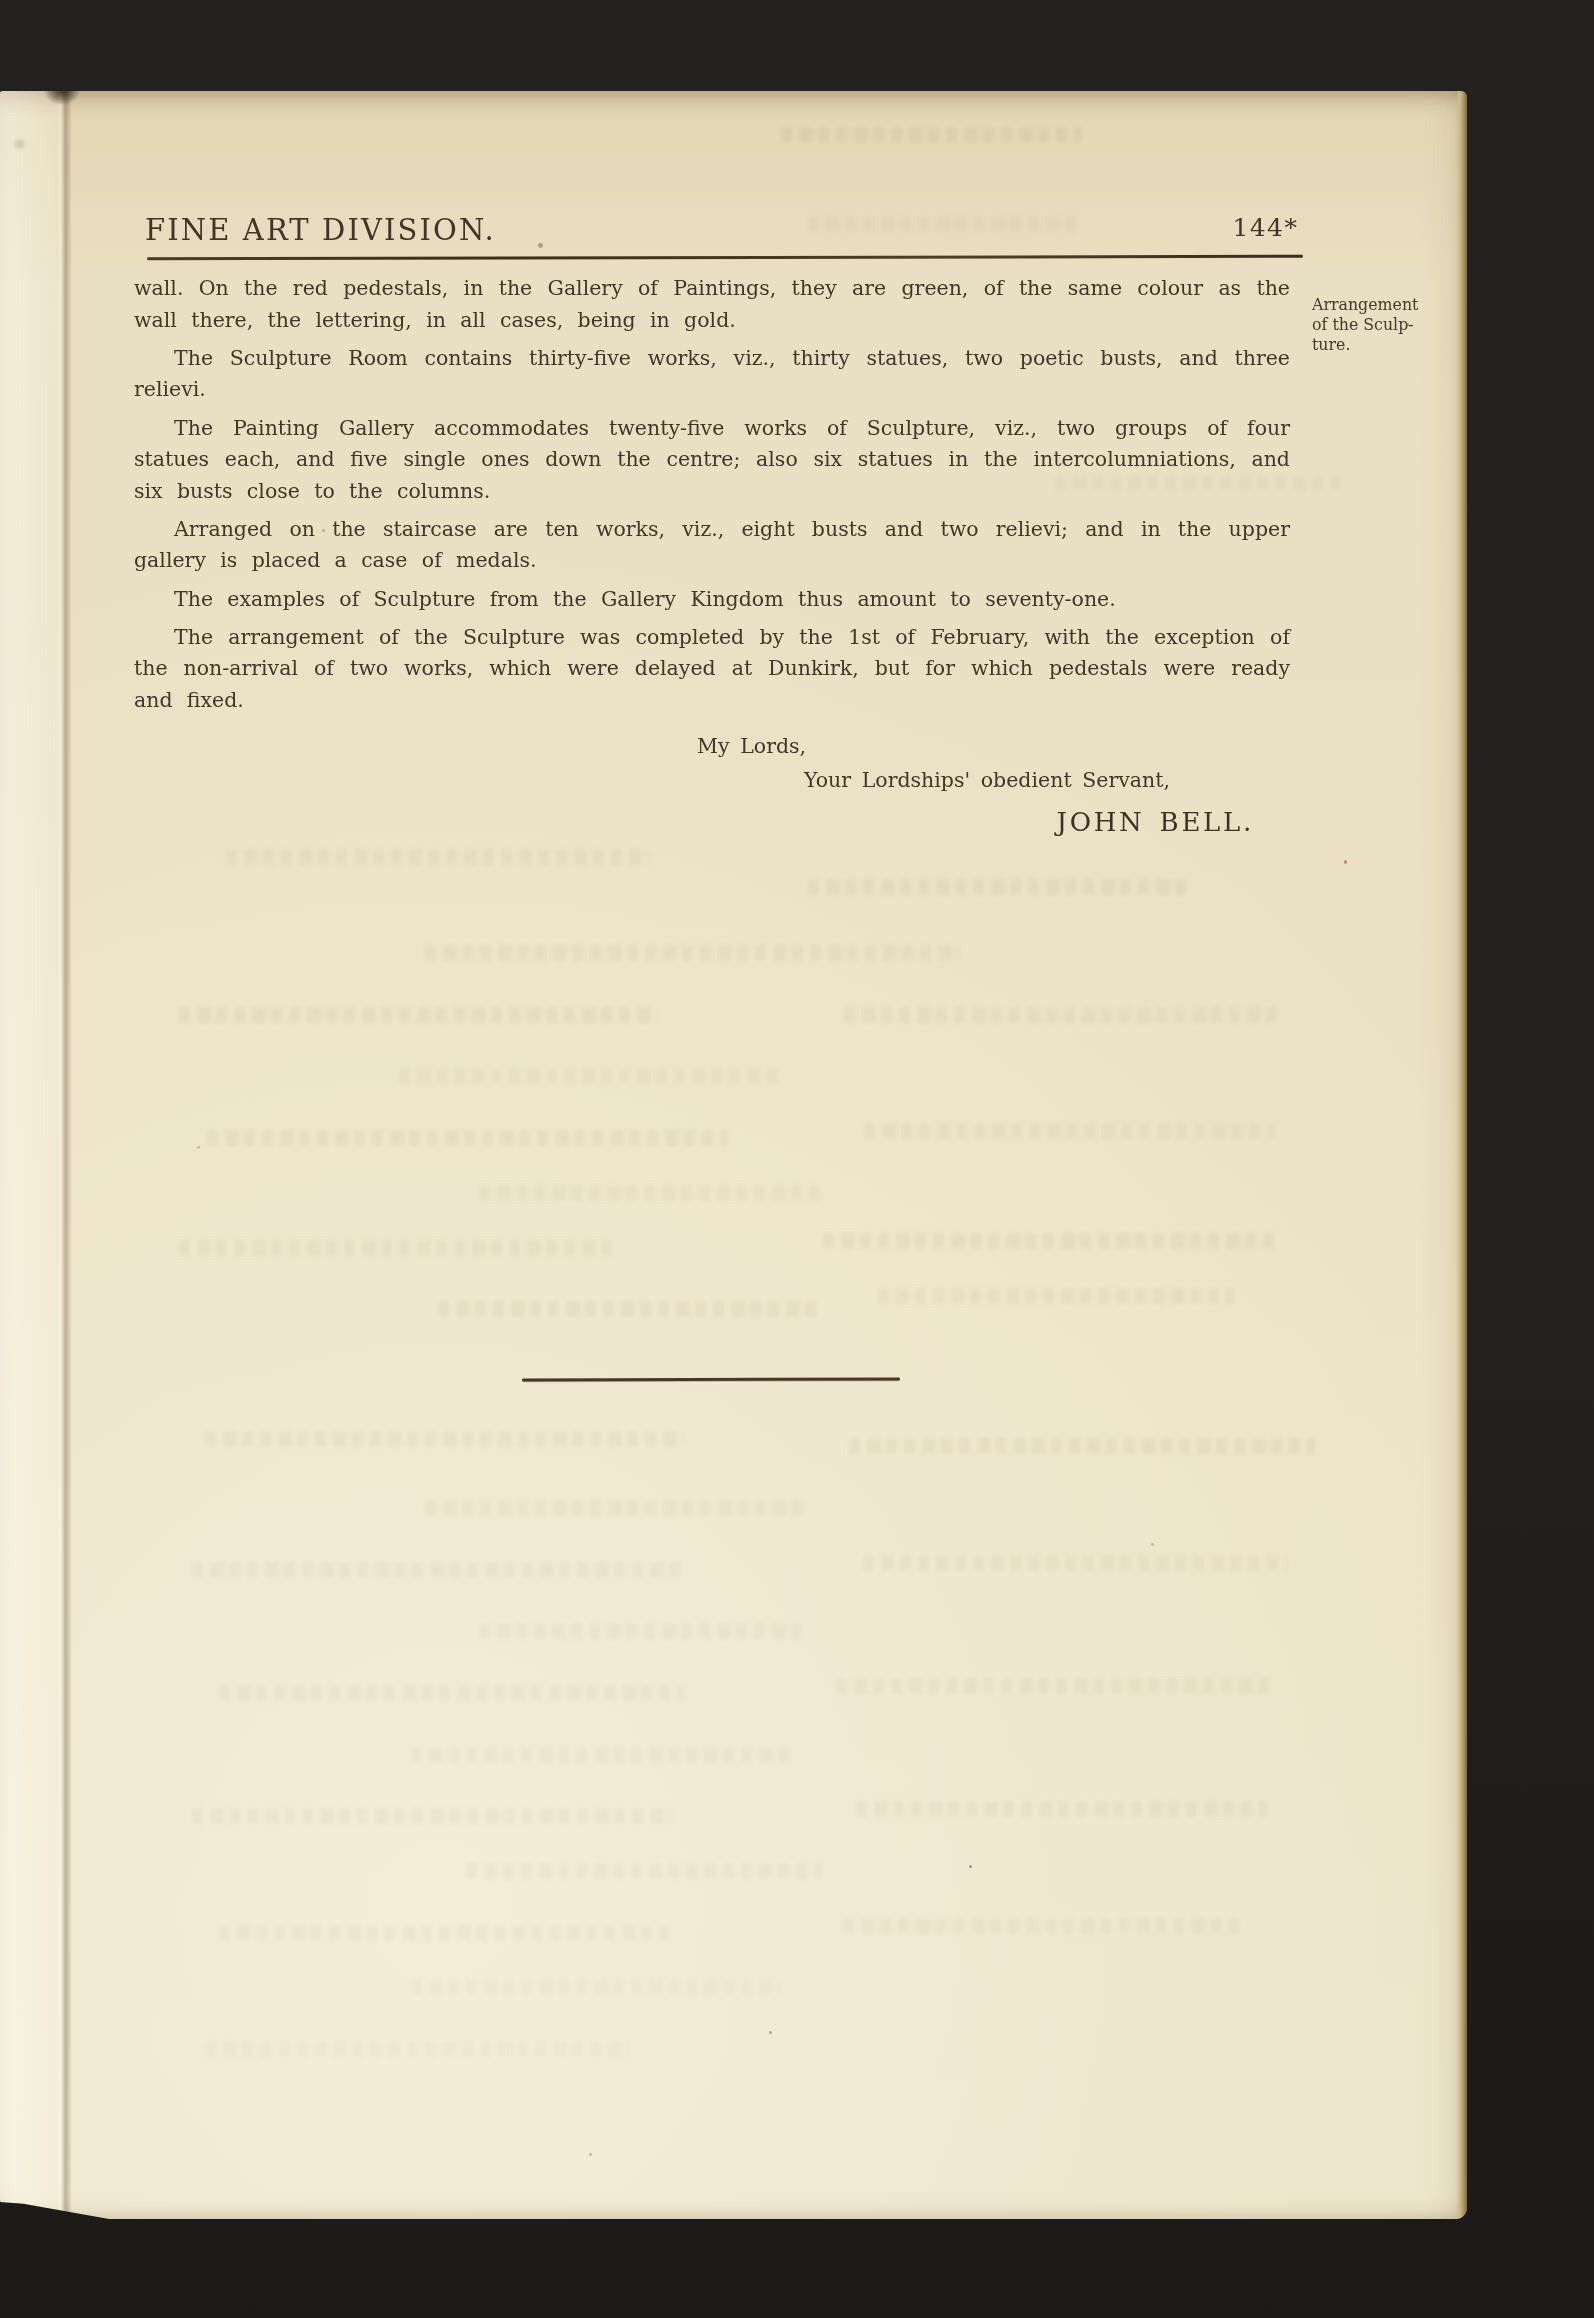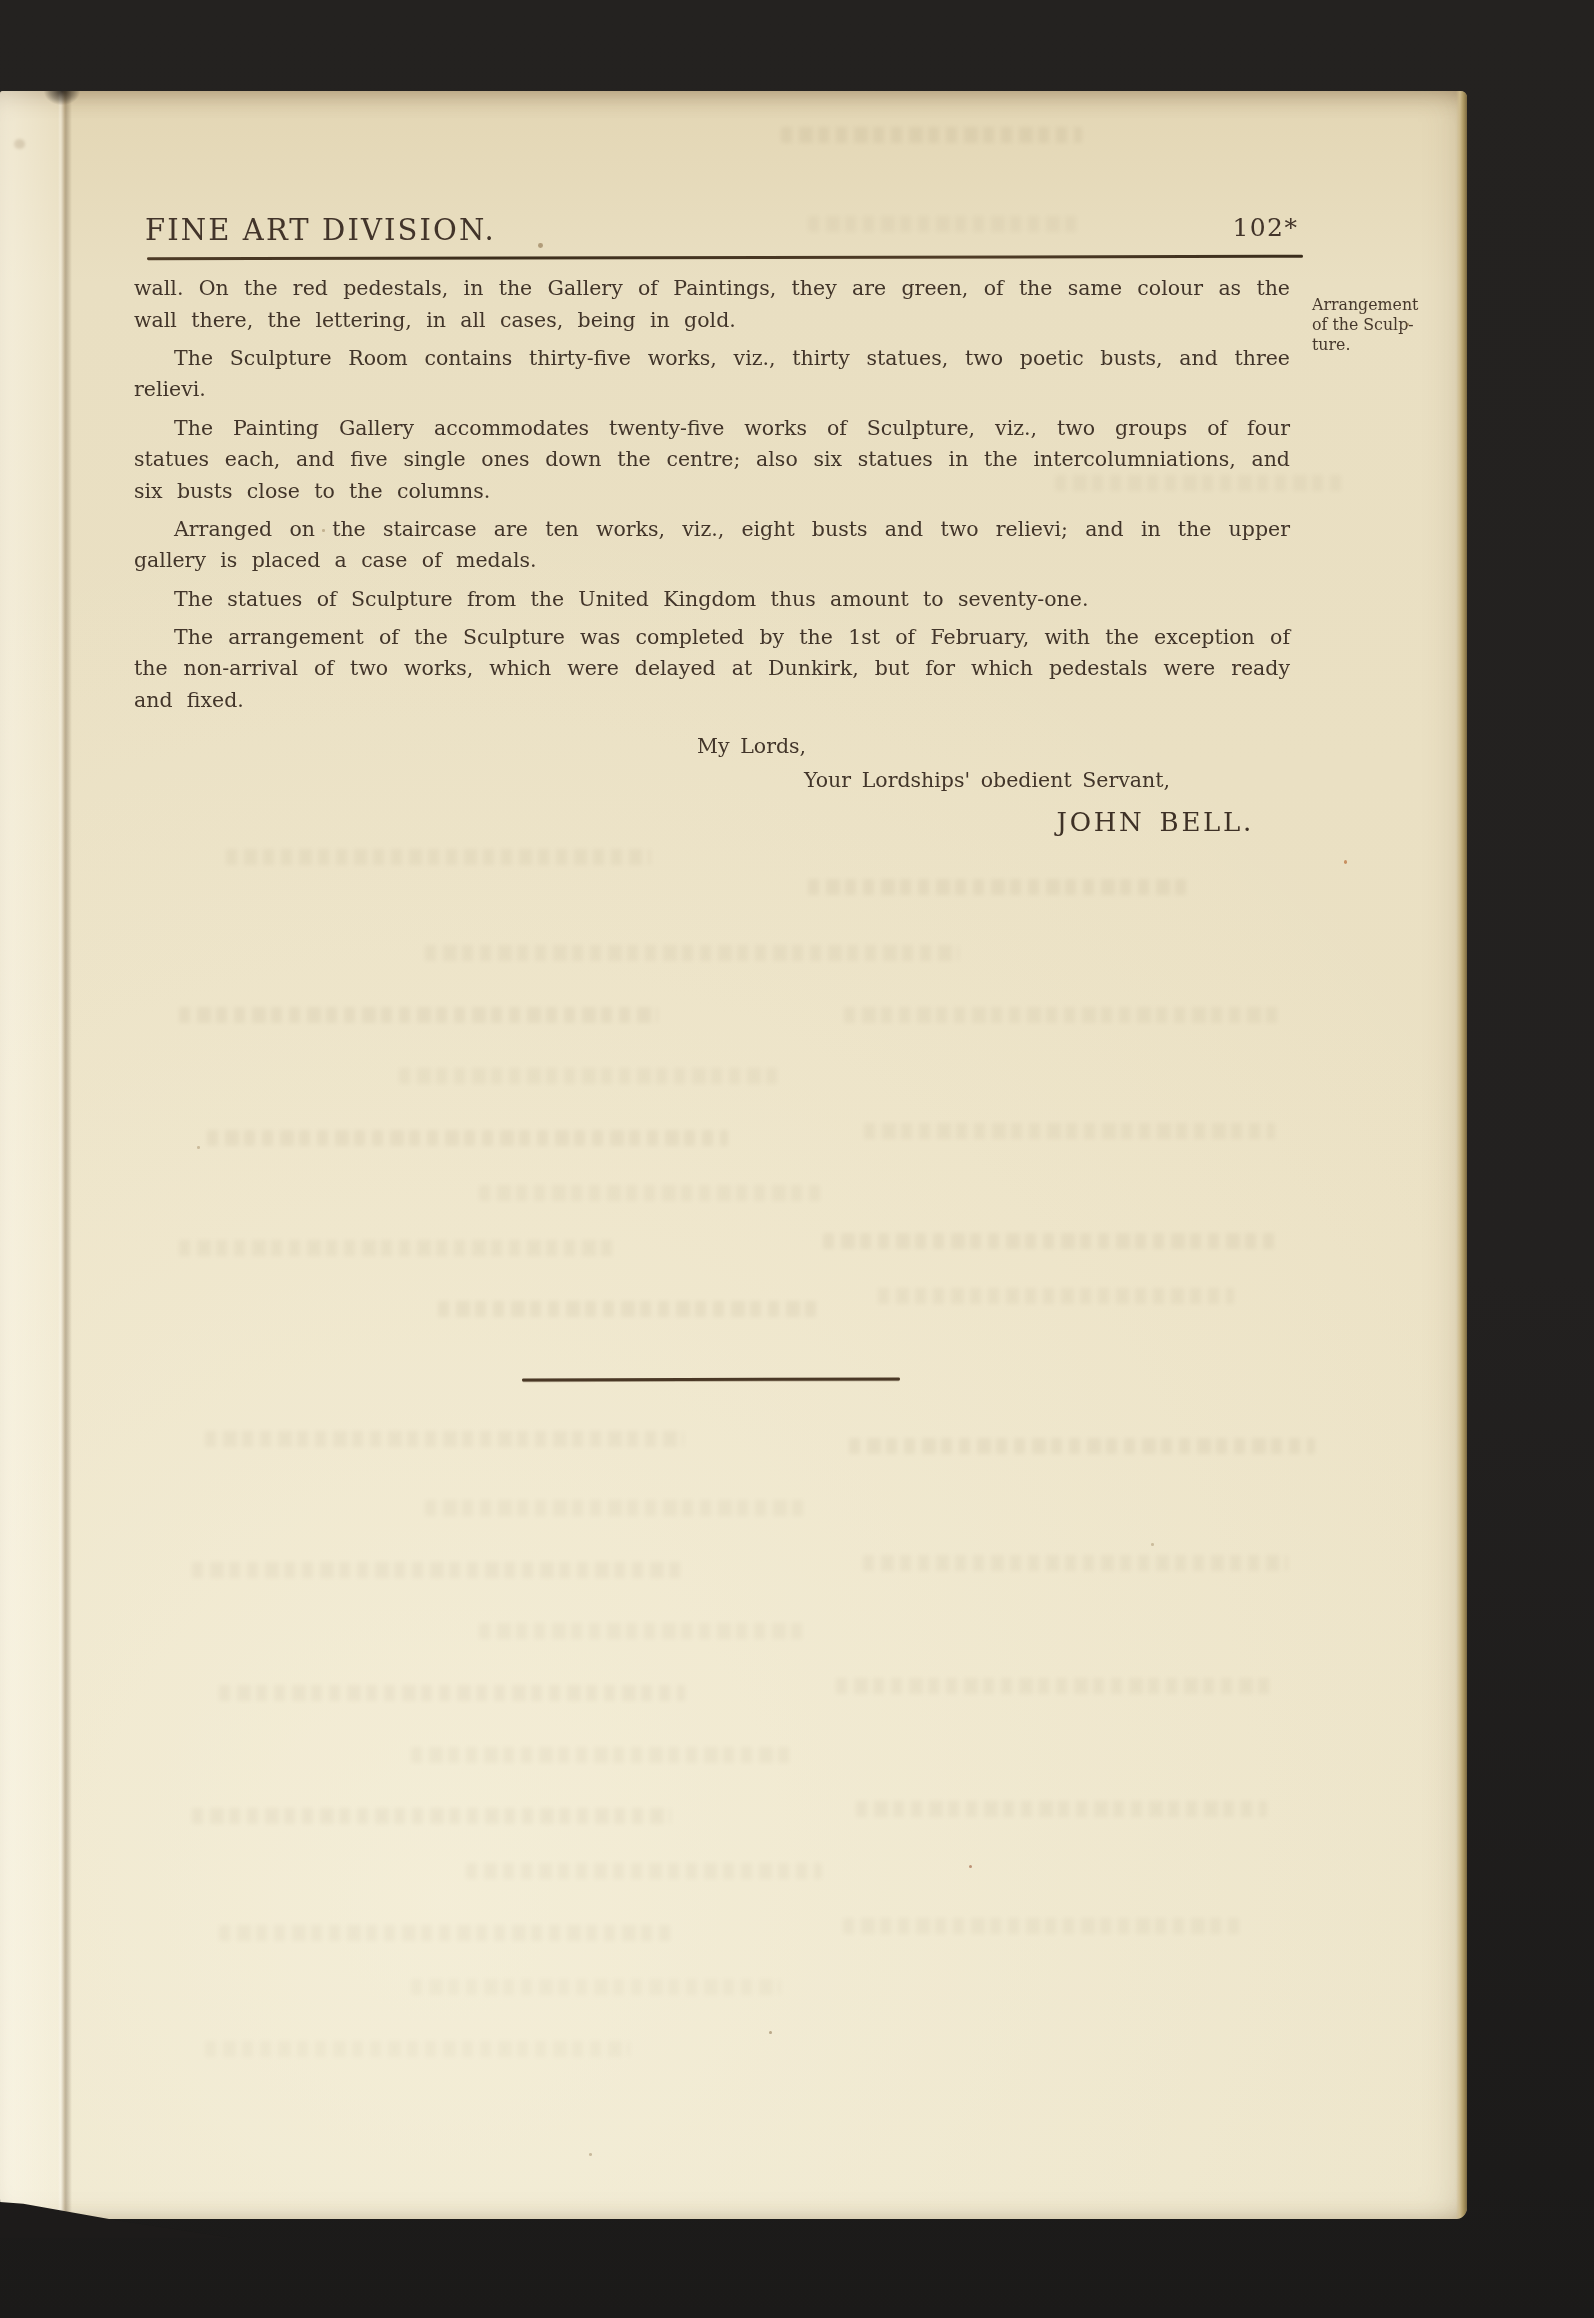--- a/index.html
+++ b/index.html
@@ -145,37 +145,37 @@
       <div class="bt" style="left:856px; top:1710px; width:411px; opacity:.06;"></div>
       <div class="bt" style="left:466px;  top:1772px; width:356px; opacity:.05;"></div>
       <div class="bt" style="left:219px;  top:1834px; width:452px; opacity:.05;"></div>
       <div class="bt" style="left:843px; top:1827px; width:397px; opacity:.05;"></div>
       <div class="bt" style="left:411px;  top:1888px; width:370px; opacity:.04;"></div>
       <div class="bt" style="left:205px;  top:1950px; width:425px; opacity:.04;"></div>
     </div>
 
     <div class="running-head">
       <span class="head-title">FINE ART DIVISION.</span>
-      <span class="page-number">102*</span>
+      <span class="page-number">144*</span>
     </div>
 
     <div class="head-rule"></div>
 
     <div class="margin-note">
       <div>Arrangement</div>
       <div>of the Sculp-</div>
       <div>ture.</div>
     </div>
 
     <div class="body-col">
       <p class="flush">wall. On the red pedestals, in the Gallery of Paintings, they are green, of the same colour as the wall there, the lettering, in all cases, being in gold.</p>
       <p>The Sculpture Room contains thirty-five works, viz., thirty statues, two poetic busts, and three relievi.</p>
       <p>The Painting Gallery accommodates twenty-five works of Sculpture, viz., two groups of four statues each, and five single ones down the centre; also six statues in the intercolumniations, and six busts close to the columns.</p>
       <p>Arranged on the staircase are ten works, viz., eight busts and two relievi; and in the upper gallery is placed a case of medals.</p>
-      <p>The statues of Sculpture from the United Kingdom thus amount to seventy-one.</p>
+      <p>The examples of Sculpture from the Gallery Kingdom thus amount to seventy-one.</p>
       <p>The arrangement of the Sculpture was completed by the 1st of February, with the exception of the non-arrival of two works, which were delayed at Dunkirk, but for which pedestals were ready and fixed.</p>
 
       <div class="closing">
         <div class="c2">My Lords,</div>
         <div class="c3">Your Lordships' obedient Servant,</div>
         <div class="sig">JOHN BELL.</div>
       </div>
     </div>
 
     <div class="mid-rule"></div>

